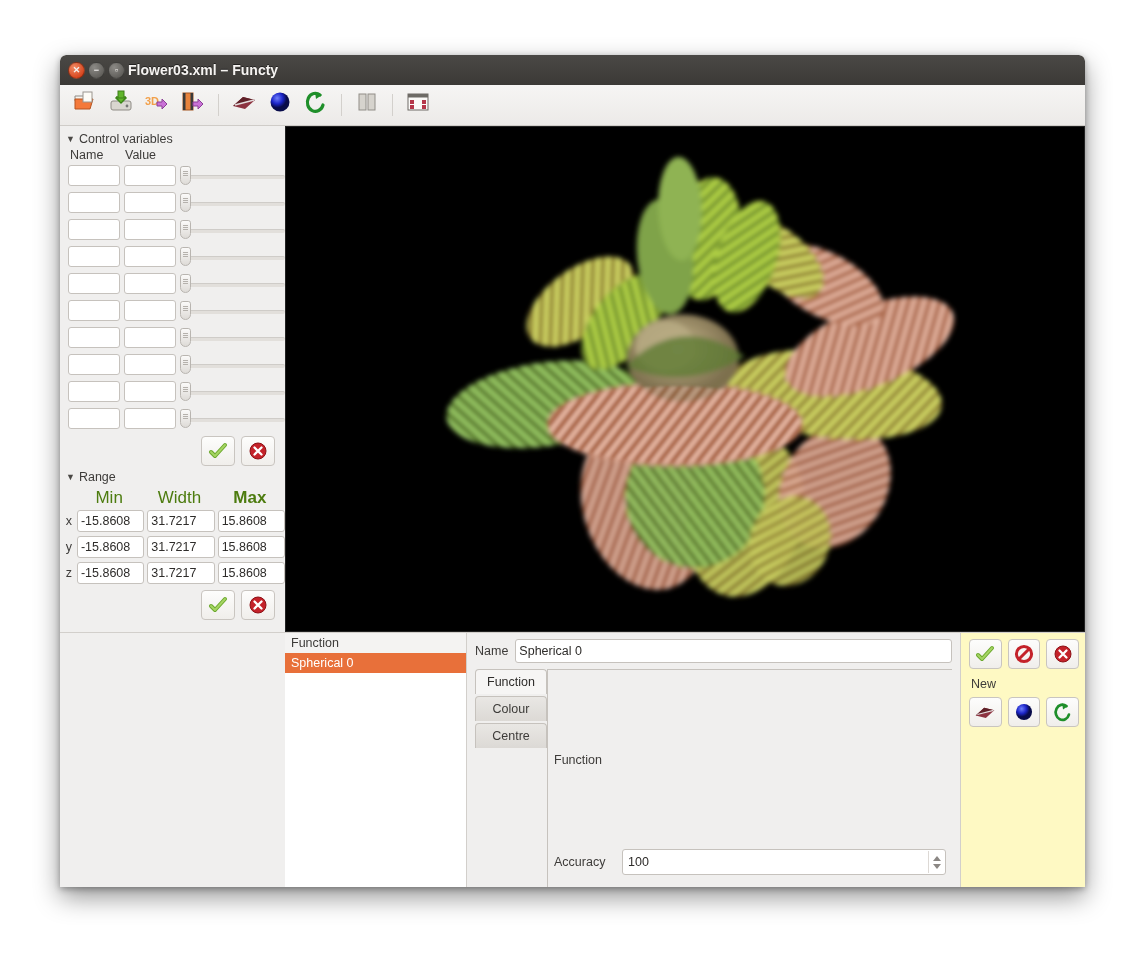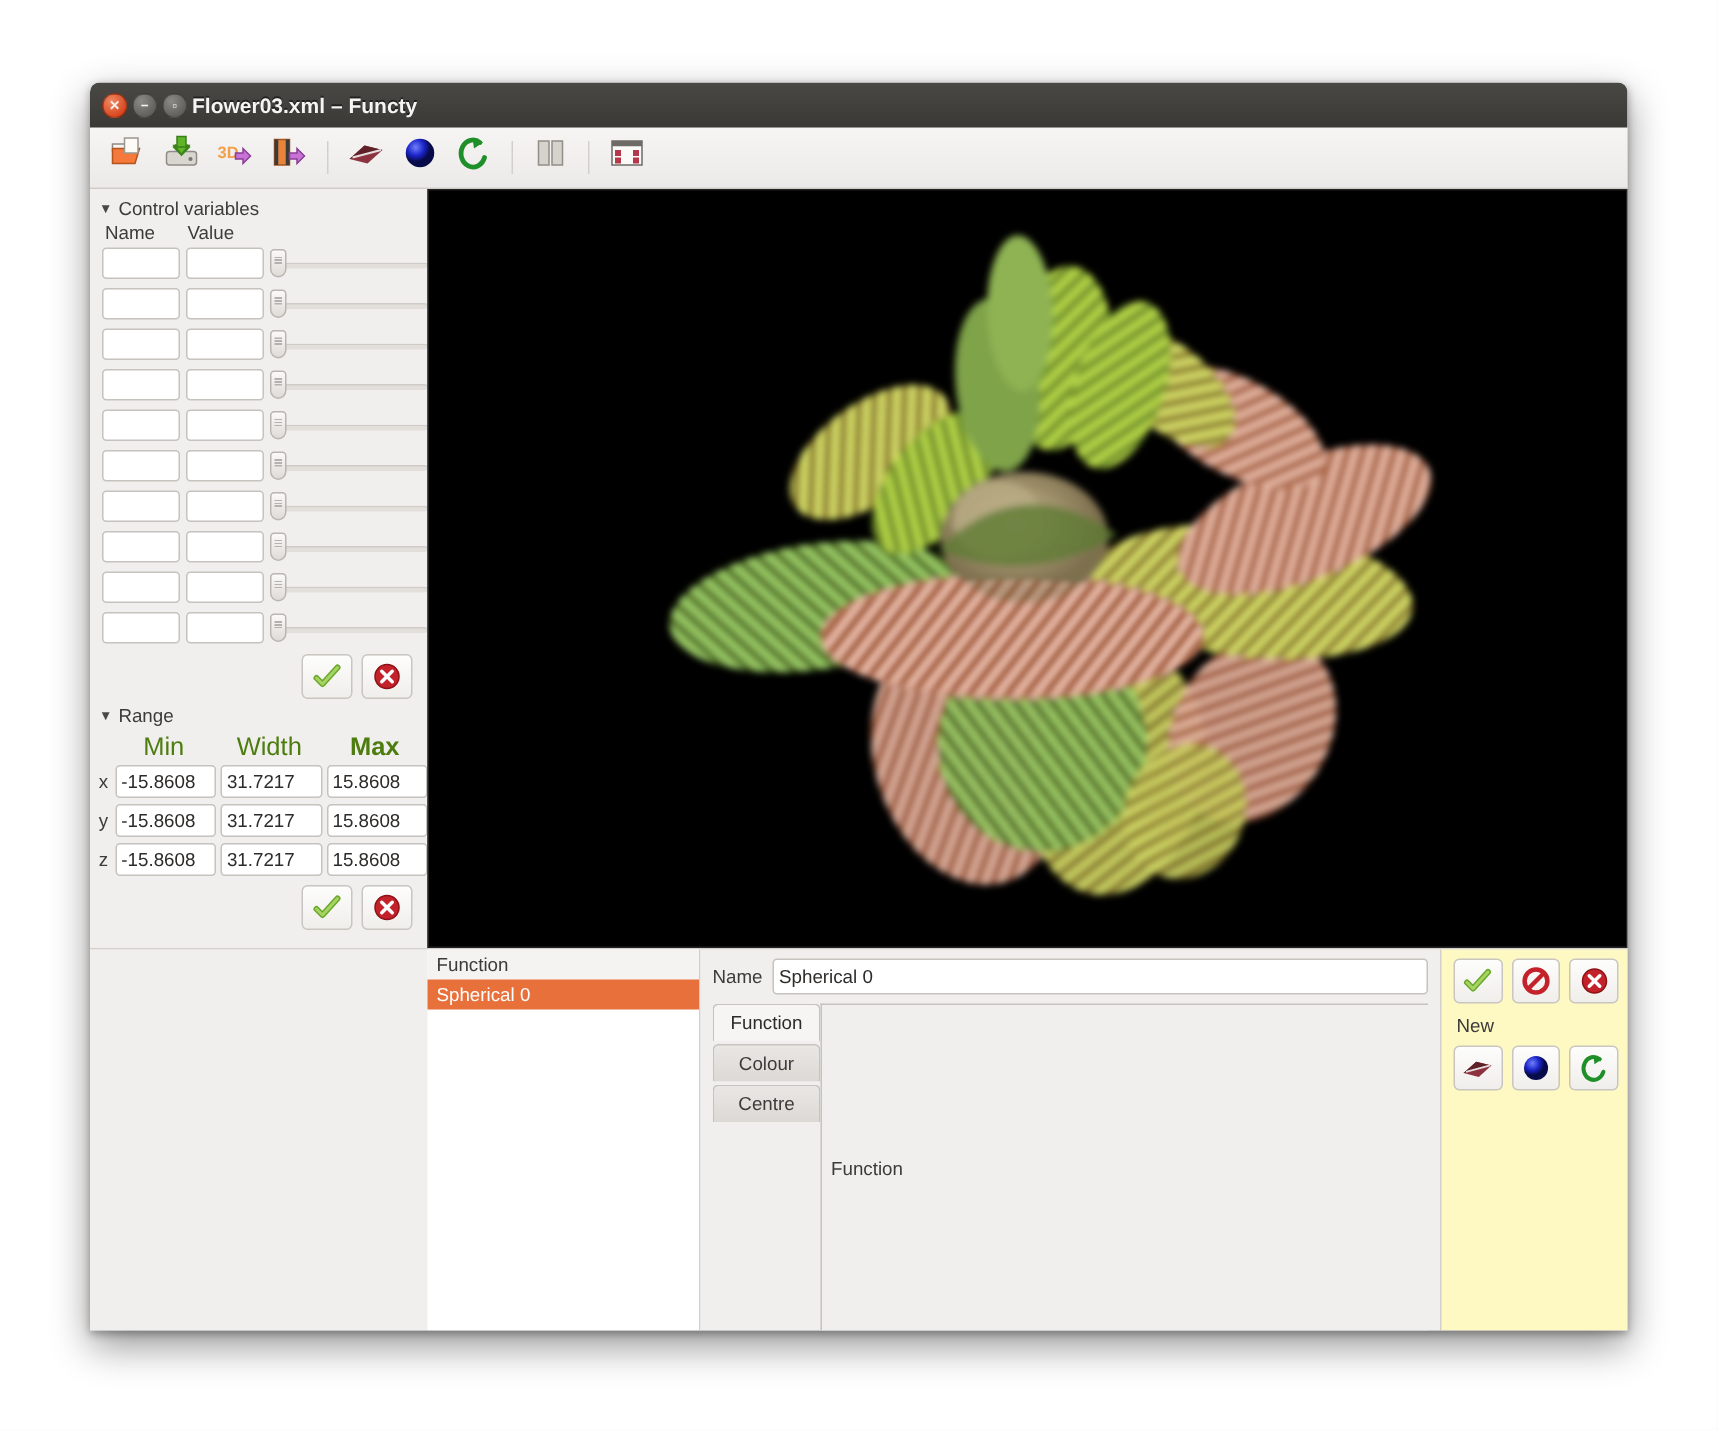--- a/index.html
+++ b/index.html
@@ -774,20 +774,30 @@
         <div id="tab-area">
           <div id="vtabs">
               <div class="vtab active">Function</div>
               <div class="vtab">Colour</div>
               <div class="vtab">Centre</div>
             </div>
           <div id="tab-body">
             <div class="field-row">
               <div class="lbl">Function</div>
             </div>
+            <div class="acc-row">
+              <div class="lbl">Accuracy</div>
+              <div class="spinner">
+                <div class="val">100</div>
+                <div class="spin-arrows">
+                  <div class="up"></div>
+                  <div class="dn"></div>
+                </div>
+              </div>
+            </div>
           </div>
         </div>
       </div>
 
       <div id="editor-right">
         <div class="hdr-btns">
           <div class="iconbtn">
             <svg width="20" height="20" viewBox="0 0 20 20">
               <path d="M3 11 L7 15 L17 4" stroke="#6aa82b" stroke-width="4" fill="none" stroke-linecap="round" stroke-linejoin="round"></path>
               <path d="M3 11 L7 15 L17 4" stroke="#a5d463" stroke-width="2" fill="none" stroke-linecap="round" stroke-linejoin="round"></path>

